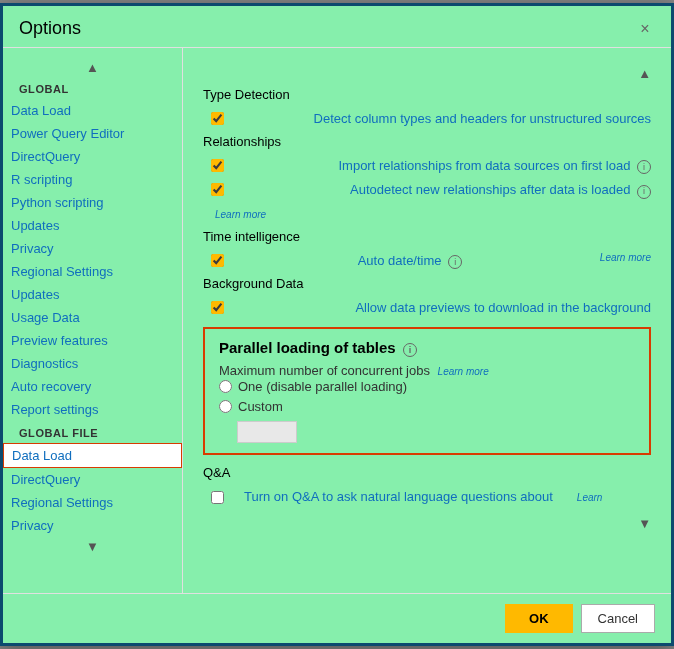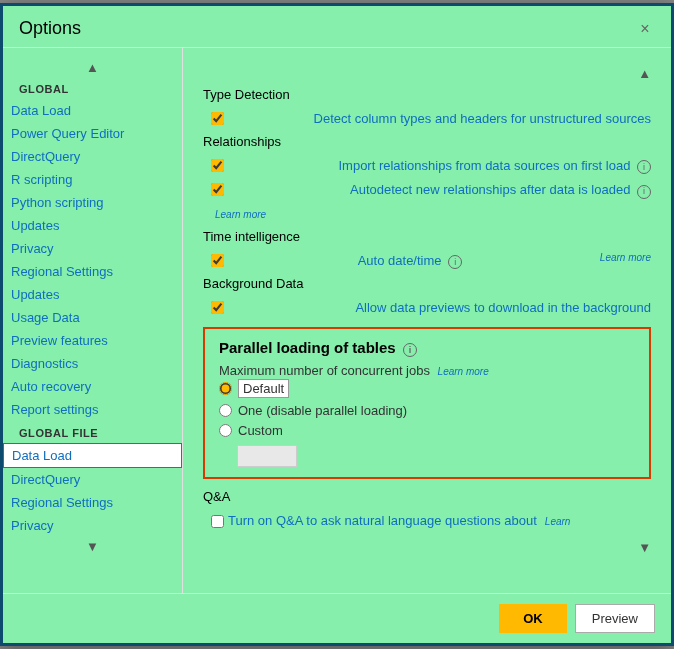--- a/index.html
+++ b/index.html
@@ -26,21 +26,21 @@
     .parallel-title { font-size: 15px; font-weight: 600; color: #000; margin-bottom: 6px; }
     .parallel-subtitle { font-size: 13px; color: #333; margin-bottom: 1px; }
     .radio-row { display: flex; align-items: center; gap: 6px; margin-bottom: 5px; }
     .radio-row input[type=radio] { accent-color: #ffb900; width: 13px; height: 13px; }
     .radio-label { font-size: 13px; color: #333; }
     .custom-input { width: 60px; height: 22px; border: 1px solid #ccc; margin-left: 18px; margin-top: 2px; background: #e8e8e8; }
     .dialog-footer { display: flex; justify-content: flex-end; gap: 8px; padding: 10px 16px; border-top: 1px solid #e0e0e0; }
     .btn-ok { background: #ffb900; color: #000; border: none; padding: 6px 24px; font-size: 13px; cursor: pointer; font-weight: 600; margin-left: 36px; }
     .btn-cancel { background: #fff; color: #333; border: 1px solid #aaa; padding: 6px 16px; font-size: 13px; cursor: pointer; }
     .scroll-indicator { display: flex; justify-content: center; padding: 2px 0; color: #555; cursor: pointer; }
-    .qna-row { display: flex; align-items: center; gap: 4px; flex-wrap: wrap; }
+    .qna-row { display: flex; align-items: center; gap: 20px; flex-wrap: wrap; }
   </style>
 </head>
 <body>
 
 <div class="dialog">
   <div class="dialog-header">
     <span class="dialog-title">Options</span>
     <span class="close-btn">×</span>
   </div>
   <div class="dialog-body">
@@ -109,24 +109,20 @@
       <div class="parallel-box">
         <div class="parallel-title">
           <span>Parallel loading of tables</span>
           <span class="info-icon">i</span>
         </div>
         <div class="parallel-subtitle">
           <span>Maximum number of concurrent jobs</span>
           <span class="learn-more">Learn more</span>
         </div>
         <div class="radio-row">
-          <input type="radio" name="parallel" checked="" style="">
-          <span class="radio-label" style="border:1px solid #999; padding: 1px 4px; background:#fff;">Default</span>
-        </div>
-        <div class="radio-row">
           <input type="radio" name="parallel" style="">
           <span class="radio-label">One (disable parallel loading)</span>
         </div>
         <div class="radio-row">
           <input type="radio" name="parallel" style="">
           <span class="radio-label">Custom</span>
         </div>
         <input type="text" class="custom-input" style="">
       </div>
 
@@ -136,15 +132,15 @@
         <span class="checkbox-label">Turn on Q&amp;A to ask natural language questions about</span>
         <span class="learn-more">Learn</span>
       </div>
 
       <div class="scroll-indicator" style="justify-content:flex-end; margin-top:8px;">▼</div>
     </div>
   </div>
 
   <div class="dialog-footer">
     <button class="btn-ok">OK</button>
-    <button class="btn-cancel">Preview</button>
+    <button class="btn-cancel">Cancel</button>
   </div>
 </div>
 
 </body></html>

